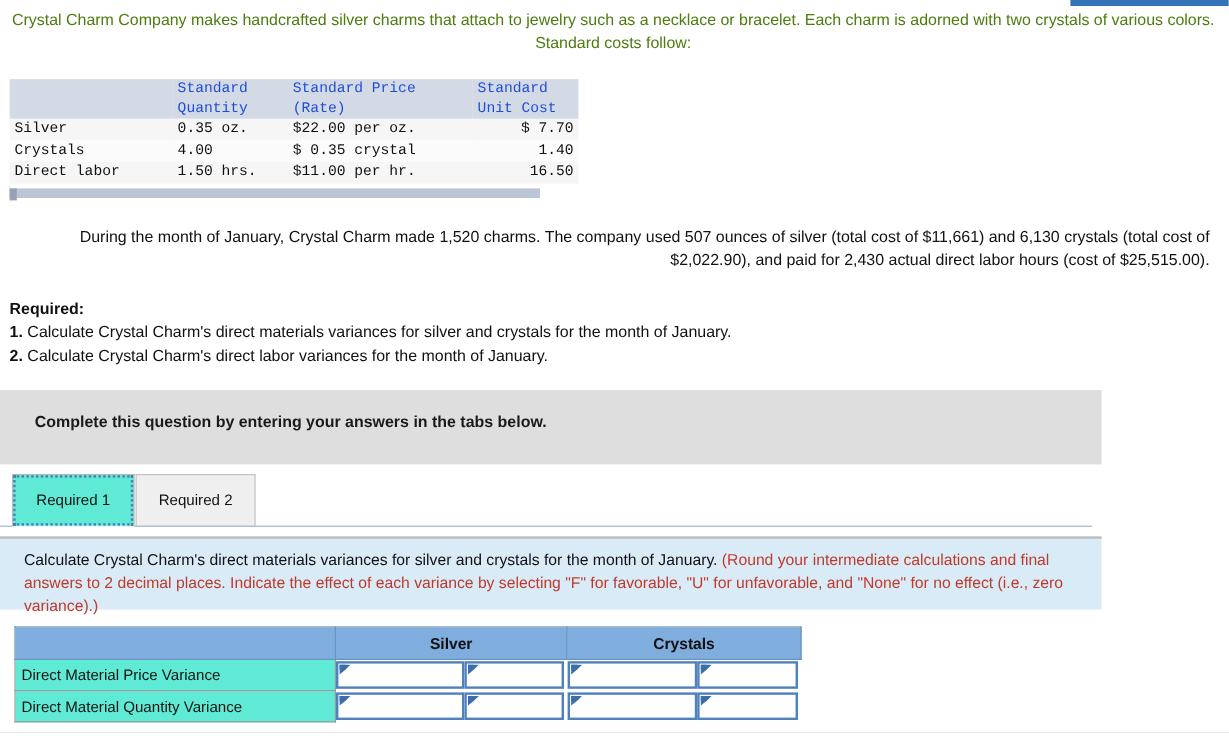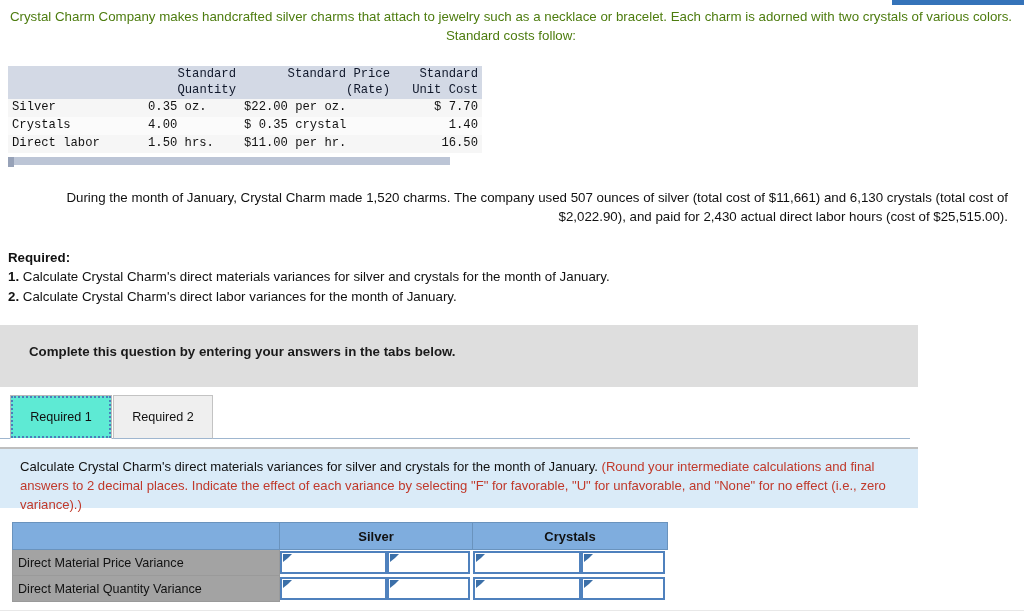--- a/index.html
+++ b/index.html
@@ -52,22 +52,22 @@
     font-size: 12.2px;
     width: 442px;
     table-layout: fixed;
   }
   table.std th {
     background: #d3d9e5;
     font-weight: normal;
     padding: 1px 4px 1px 4px;
     vertical-align: bottom;
     line-height: 1.28;
-    text-align: right;
-    color: #0f172a;
+    text-align: left;
+    color: #1d4ed8;
   }
   table.std th.lead { width: 128px; }
   table.std th.c1 { width: 88px; }
   table.std th.c2 { width: 146px; }
   table.std th.c3 { width: 80px; }
   table.std td {
     padding: 1px 4px;
     line-height: 1.30;
     background: #f6f6f6;
     color: #111;
@@ -223,21 +223,21 @@
     color: #111;
     height: 24px;
     text-align: center;
     font-size: 13px;
   }
   table.ans th.hd.silver { width: 190px; }
   table.ans th.hd.crystals { width: 192px; }
   table.ans td.rowlab {
     height: 23px;
     border: 1px solid #9a9a9a;
-    background: #a3a3a3;
+    background: #5eead4;
     padding-left: 5px;
     font-size: 12.6px;
     color: #111;
     white-space: nowrap;
   }
   td.cellpair {
     padding: 0;
     border: none;
     height: 23px;
   }

